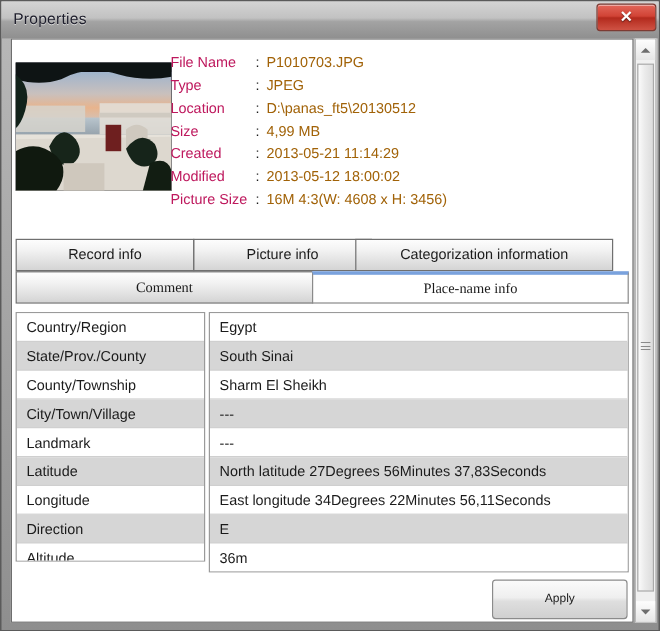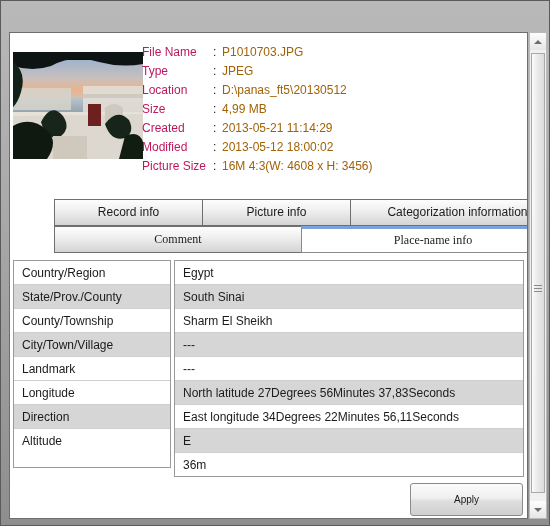--- a/index.html
+++ b/index.html
@@ -94,21 +94,20 @@
   .tabrow.row2 { top: 193px; font-family: Liberation Serif, serif; }
   .tab {
     position: absolute; top: 0; height: 27px;
     box-sizing: border-box;
     background: linear-gradient(to bottom, #fdfdfd 0%, #f2f2f2 35%, #e2e2e2 70%, #d4d4d4 100%);
     border: 1px solid #6f6f6f;
     font-size: 12px; color: #1b1b1b;
     text-align: center; line-height: 25px;
     cursor: pointer; white-space: nowrap;
     overflow: hidden;
-    margin-left: 41px;
   }
   .tab.active {
     background: #ffffff;
     border-color: #8a8a8a;
     border-top: 3px solid #7aa2dd;
     line-height: 23px;
     color: #1b1b1b;
   }
 
   
@@ -184,20 +183,26 @@
     width: 8px; height: 7px;
     background: repeating-linear-gradient(to bottom,
       #8a8a8a 0px, #8a8a8a 1px, transparent 1px, transparent 3px);
   }
 </style>
 </head>
 <body>
 
 <div class="window">
 
+  <div class="titlebar">
+    <div class="title-text">Properties</div>
+    <div class="close-btn">
+      <div class="close-x">✕</div>
+    </div>
+  </div>
 
   <div class="client">
 
     <div class="thumb">
       <svg width="130" height="107" viewBox="0 0 130 107">
         <defs>
           <linearGradient id="sky" x1="0" y1="0" x2="0" y2="1">
             <stop offset="0%" stop-color="#9fb4cc"></stop>
             <stop offset="38%" stop-color="#c9c0bd"></stop>
             <stop offset="62%" stop-color="#e8b48d"></stop>
@@ -262,34 +267,35 @@
       <div class="meta-row">
         <span class="meta-label">Picture Size</span>
         <span class="meta-colon">:</span>
         <span class="meta-value">16M 4:3(W: 4608 x H: 3456)</span>
       </div>
     </div>
 
     <div class="tabrow row1">
       <div class="tab" style="left:0px; width:149px;">Record info</div>
       <div class="tab" style="left:148px; width:149px;">Picture info</div>
-      <div class="tab" style="left:296px; width:215px;text-align:center;">Categorization information</div>
+      <div class="tab" style="left:283px; width:215px;text-align:center;">Categorization information</div>
     </div>
 
     <div class="tabrow row2">
       <div class="tab" style="left:0px; width:248px;">Comment</div>
       <div class="tab active" style="left:247px; width:264px;">Place-name info</div>
     </div>
 
     <div class="panel labels">
       <div class="cell">Country/Region</div>
       <div class="cell alt">State/Prov./County</div>
       <div class="cell">County/Township</div>
       <div class="cell alt">City/Town/Village</div>
       <div class="cell">Landmark</div>
+      <div class="cell alt">Latitude</div>
       <div class="cell">Longitude</div>
       <div class="cell alt">Direction</div>
       <div class="cell">Altitude</div>
     </div>
 
     <div class="panel values">
       <div class="cell">Egypt</div>
       <div class="cell alt">South Sinai</div>
       <div class="cell">Sharm El Sheikh</div>
       <div class="cell alt">---</div>

